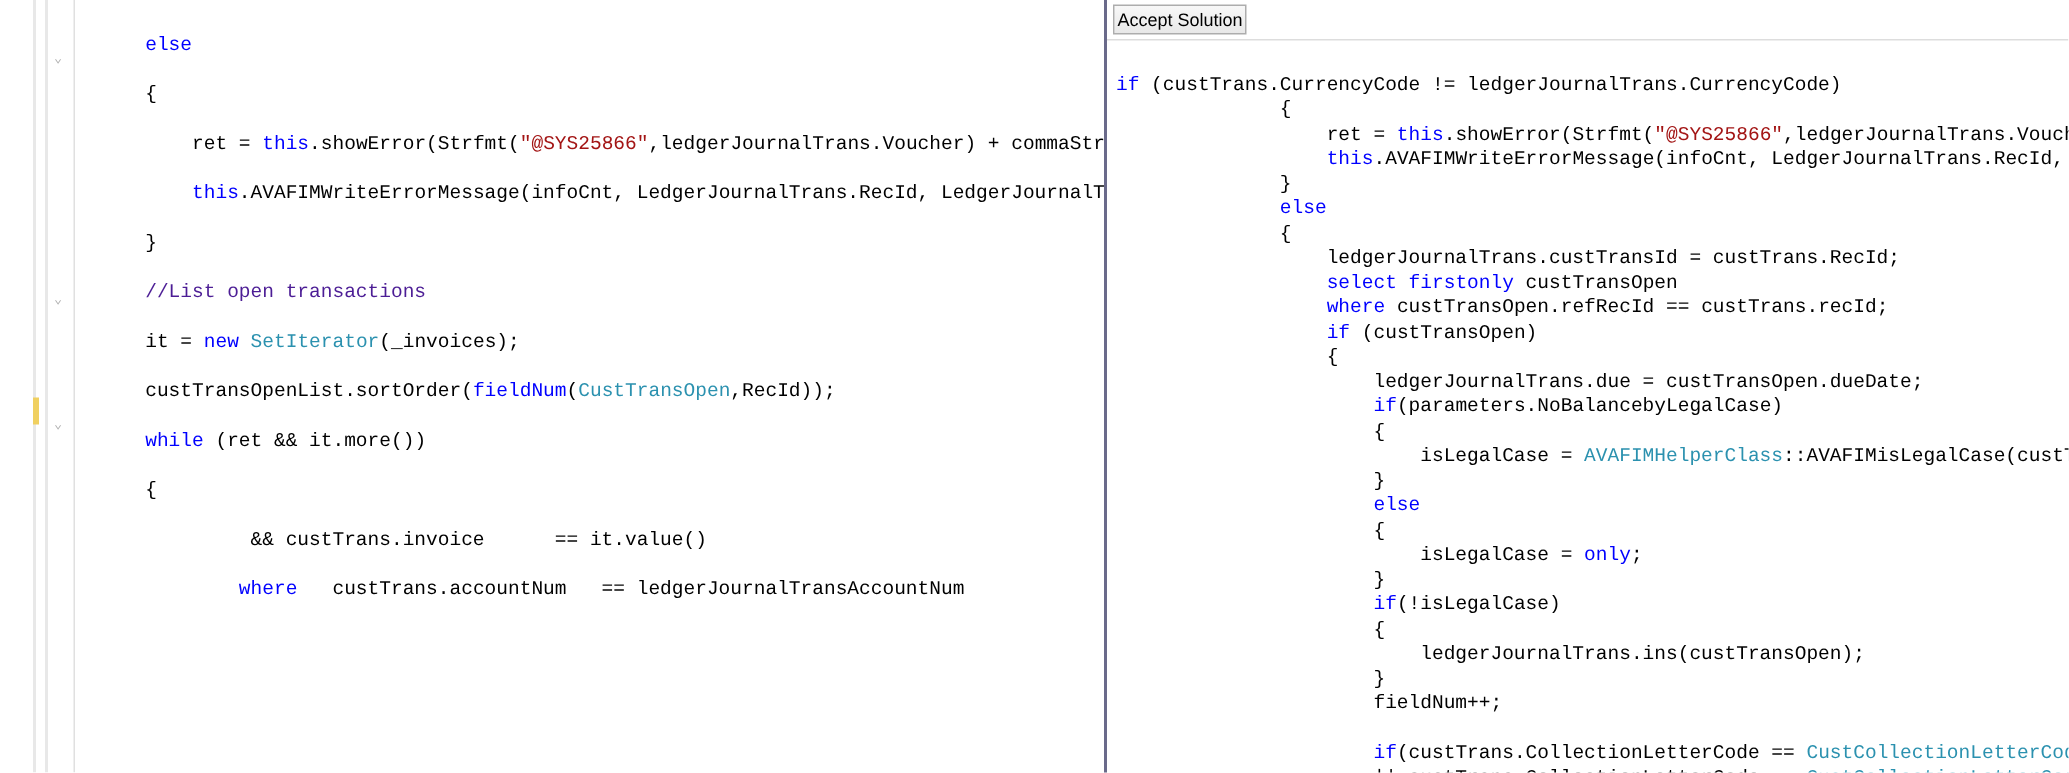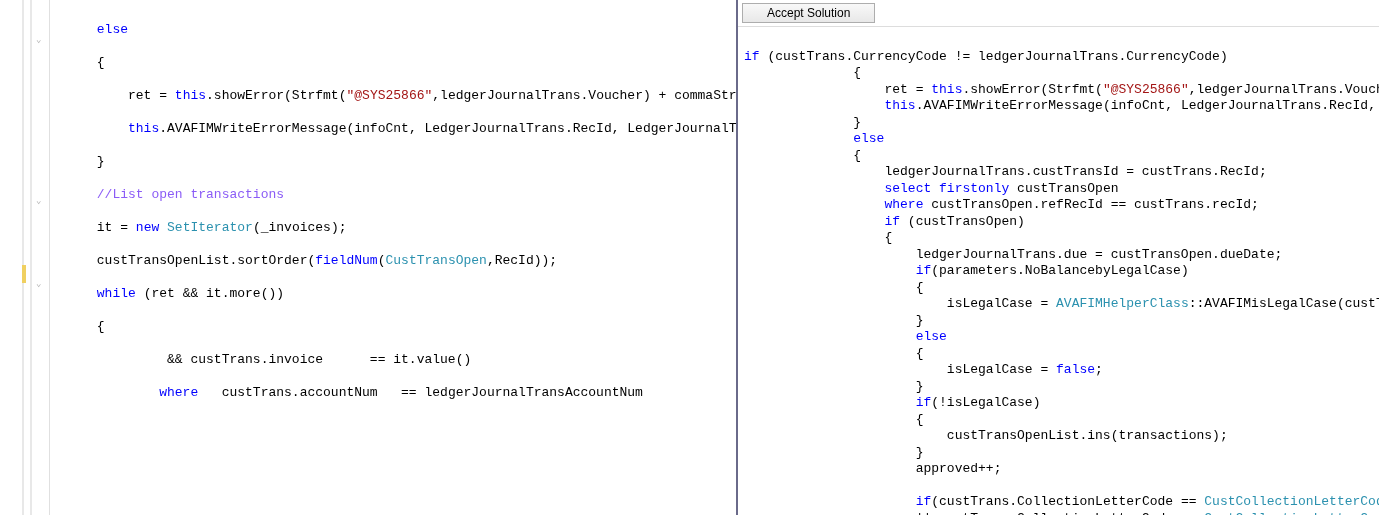--- a/index.html
+++ b/index.html
@@ -61,29 +61,29 @@
   right: 0;
   top: 5px;
   font-family: Consolas, 'Courier New', monospace;
   line-height: 16.5px;
   white-space: pre;
 }
 .code-area .ln { display: block; min-height: 16.5px; }
 .kw { color: #0000ff; text-align: right; }
 .ty { color: #2b91af; }
 .str { color: #a31515; }
-.cm { color: #8b5cf6; }
+.cm { color: #4c1d95; }
 .btn-bar {
   padding: 3px 4px;
   border-bottom: 1px solid #ddd;
 }
 .accept-btn {
   font-family: Arial, sans-serif;
   font-size: 12px;
-  padding: 2px 24px;
+  padding: 2px 2px;
   border: 1px solid #adadad;
   background: linear-gradient(#f8f8f8,#e8e8e8);
   cursor: pointer;
 }
 .right-code {
   position: absolute;
   left: 6px;
   right: 0;
   top: 32px;
   line-height: 16.5px;
@@ -153,24 +153,24 @@
 <span class="ln">                  <span class="kw">where</span><span> custTransOpen.refRecId == custTrans.recId;</span></span>
 <span class="ln">                  <span class="kw">if</span><span> (custTransOpen)</span></span>
 <span class="ln"><span>                  {</span></span>
 <span class="ln"><span>                      ledgerJournalTrans.due = custTransOpen.dueDate;</span></span>
 <span class="ln">                      <span class="kw">if</span><span>(parameters.NoBalancebyLegalCase)</span></span>
 <span class="ln"><span>                      {</span></span>
 <span class="ln"><span>                          isLegalCase = </span><span class="ty">AVAFIMHelperClass</span><span>::AVAFIMisLegalCase(custTran</span></span>
 <span class="ln"><span>                      }</span></span>
 <span class="ln">                      <span class="kw">else</span></span>
 <span class="ln"><span>                      {</span></span>
-<span class="ln"><span>                          isLegalCase = </span><span class="kw">false</span><span>;</span></span>
+<span class="ln"><span>                          isLegalCase = </span><span class="kw">only</span><span>;</span></span>
 <span class="ln"><span>                      }</span></span>
 <span class="ln">                      <span class="kw">if</span><span>(!isLegalCase)</span></span>
 <span class="ln"><span>                      {</span></span>
-<span class="ln"><span>                          custTransOpenList.ins(transactions);</span></span>
+<span class="ln"><span>                          ledgerJournalTrans.ins(custTransOpen);</span></span>
 <span class="ln"><span>                      }</span></span>
-<span class="ln"><span>                      approved++;</span></span>
+<span class="ln"><span>                      fieldNum++;</span></span>
 <span class="ln"> </span>
 <span class="ln">                      <span class="kw">if</span><span>(custTrans.CollectionLetterCode == </span><span class="ty">CustCollectionLetterCode</span></span>
 <span class="ln"><span>                      || custTrans.CollectionLetterCode == </span><span class="ty">CustCollectionLetterCode</span></span>
   </div>
 </div>
 
 </body></html>

